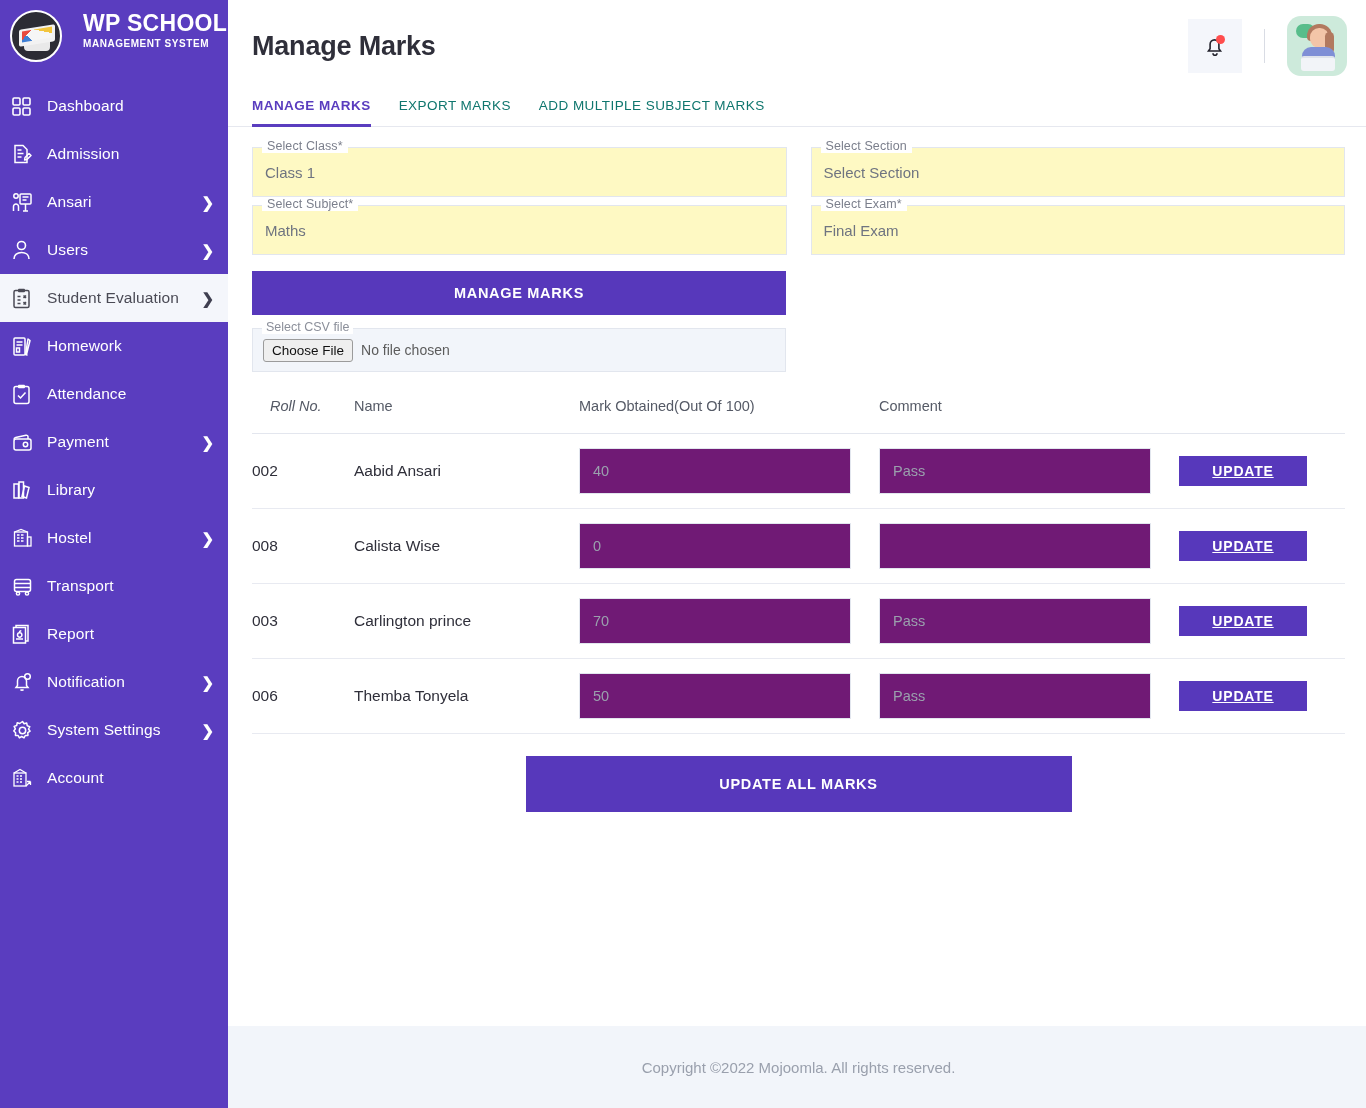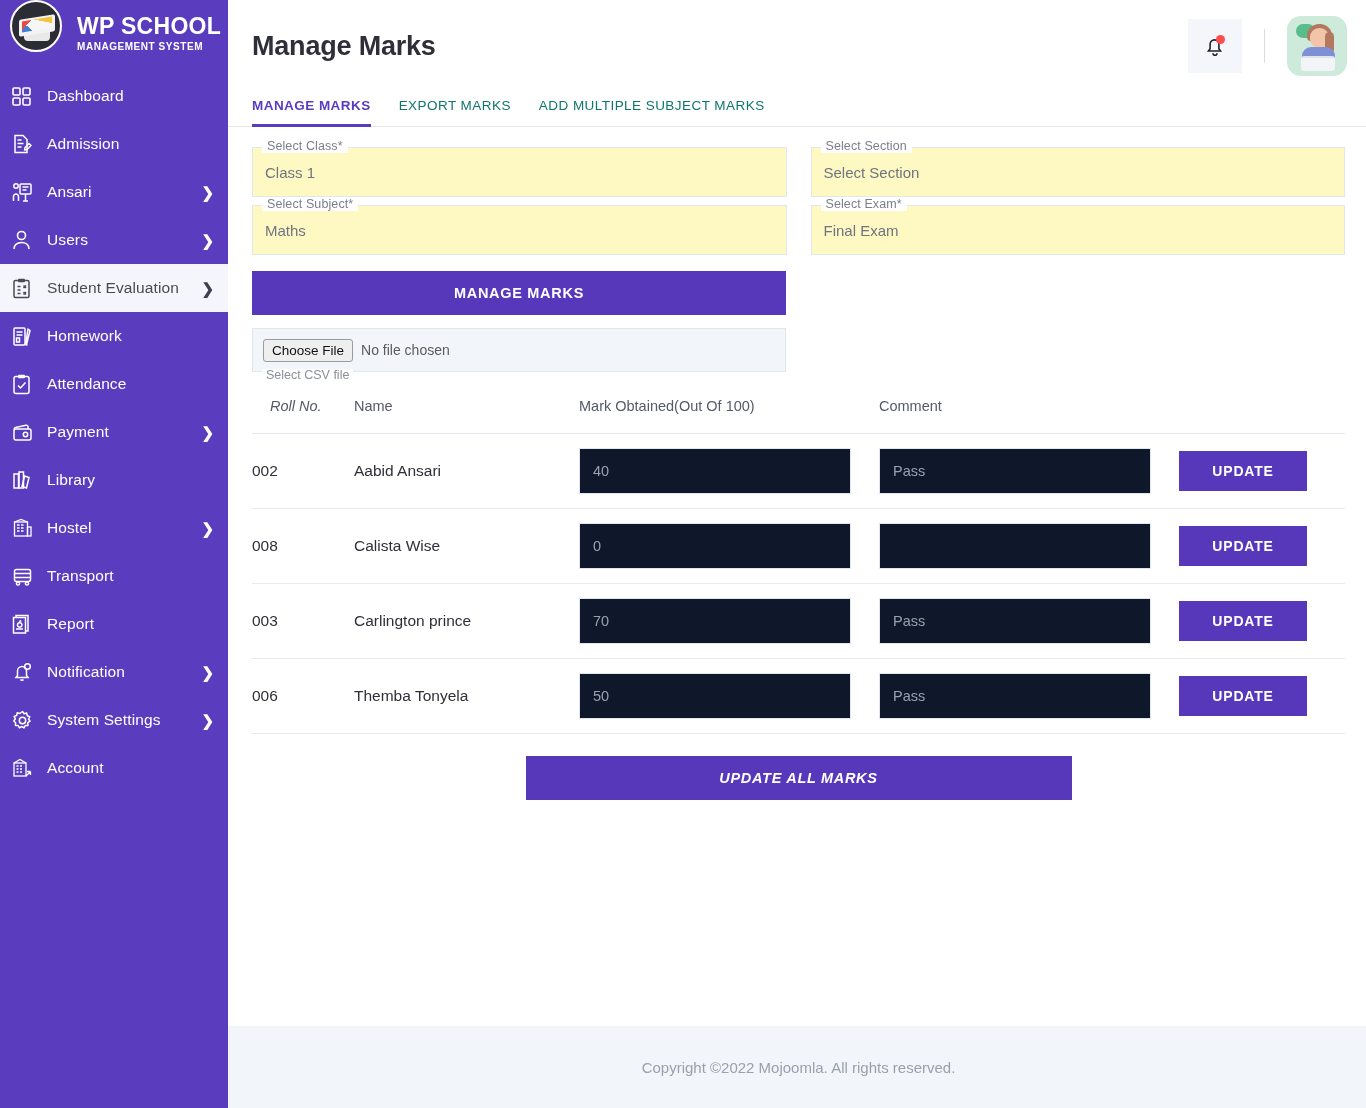--- a/index.html
+++ b/index.html
@@ -24,23 +24,23 @@
     width: 228px;
     min-width: 228px;
     background: #5a3dbf;
     height: 1108px;
     position: relative;
     overflow: hidden;
   }
 
   .brand {
     display: flex;
-    align-items: flex-end;
-    padding: 0 0 14px 10px;
-    gap: 15px;
+    align-items: flex-start;
+    padding: 10px 0 14px 10px;
+    gap: 21px;
   }
 
   .brand-logo {
     width: 52px; height: 52px;
     border-radius: 50%;
     background: #2c2c34;
     border: 2px solid #ffffff;
     position: relative;
     overflow: hidden;
     flex: none;
@@ -306,21 +306,20 @@
   }
   .file-field .legend {
     position: absolute;
     top: -8px; left: 9px;
     background: #ffffff;
     padding: 0 4px;
     font-size: 12.5px;
     color: #8b8f9a;
     line-height: 1;
     font-family: "Liberation Sans", sans-serif;
-    margin-top: 48px;
   }
   .choose-btn {
     font-family: "Liberation Sans", sans-serif;
     font-size: 13.5px;
     color: #111111;
     background: #efefef;
     border: 1px solid #9b9b9b;
     border-radius: 3px;
     padding: 3px 8px;
     cursor: pointer;
@@ -383,45 +382,45 @@
   }
   .cell-name {
     font-size: 15.5px;
     color: #2f2f3a;
   }
   th.th-roll { padding-left: 18px; }
 
   .tinput {
     width: 272px;
     height: 46px;
-    background: #0f172a;
+    background: #701a75;
     border: 1px solid #e2e6ee;
     font-family: "Liberation Sans", sans-serif;
     font-size: 14.5px;
     color: #8a8f9b;
     padding: 0 13px;
     outline: none;
   }
   .tinput::placeholder { color: #9aa0ad; }
 
   .update-btn {
     width: 128px;
-    height: 40px;
+    height: 30px;
     font-size: 14px;
     letter-spacing: .8px;
+    text-decoration: underline;
   }
   .act-cell { text-align: right; padding-right: 18px; }
 
   .update-all {
     width: 546px;
-    height: 44px;
+    height: 56px;
     margin-top: 22px;
     font-size: 14.5px;
     margin-left: 0;
-    font-style: italic;
   }
   .update-all-wrap {
     display: flex;
     justify-content: center;
     width: 1093px;
   }
 
   
   .footer {
     height: 82px;

